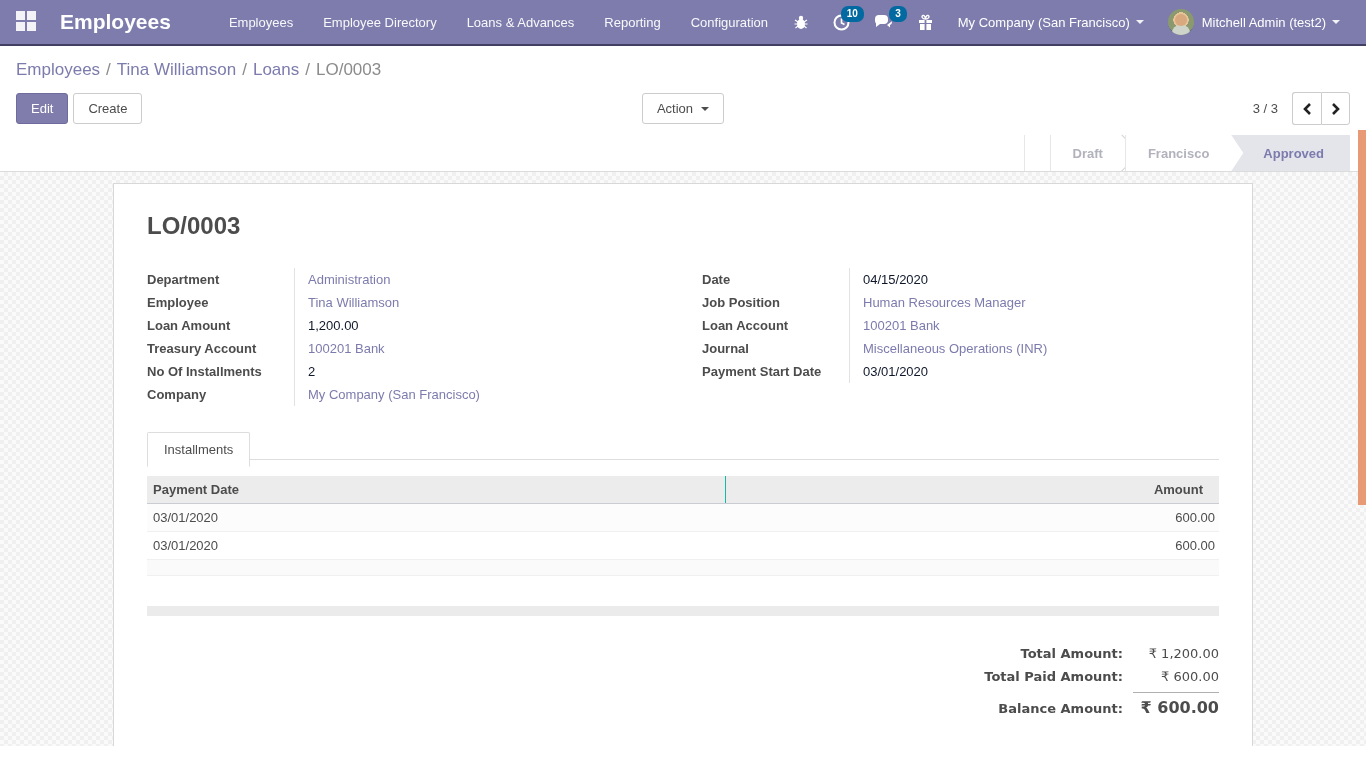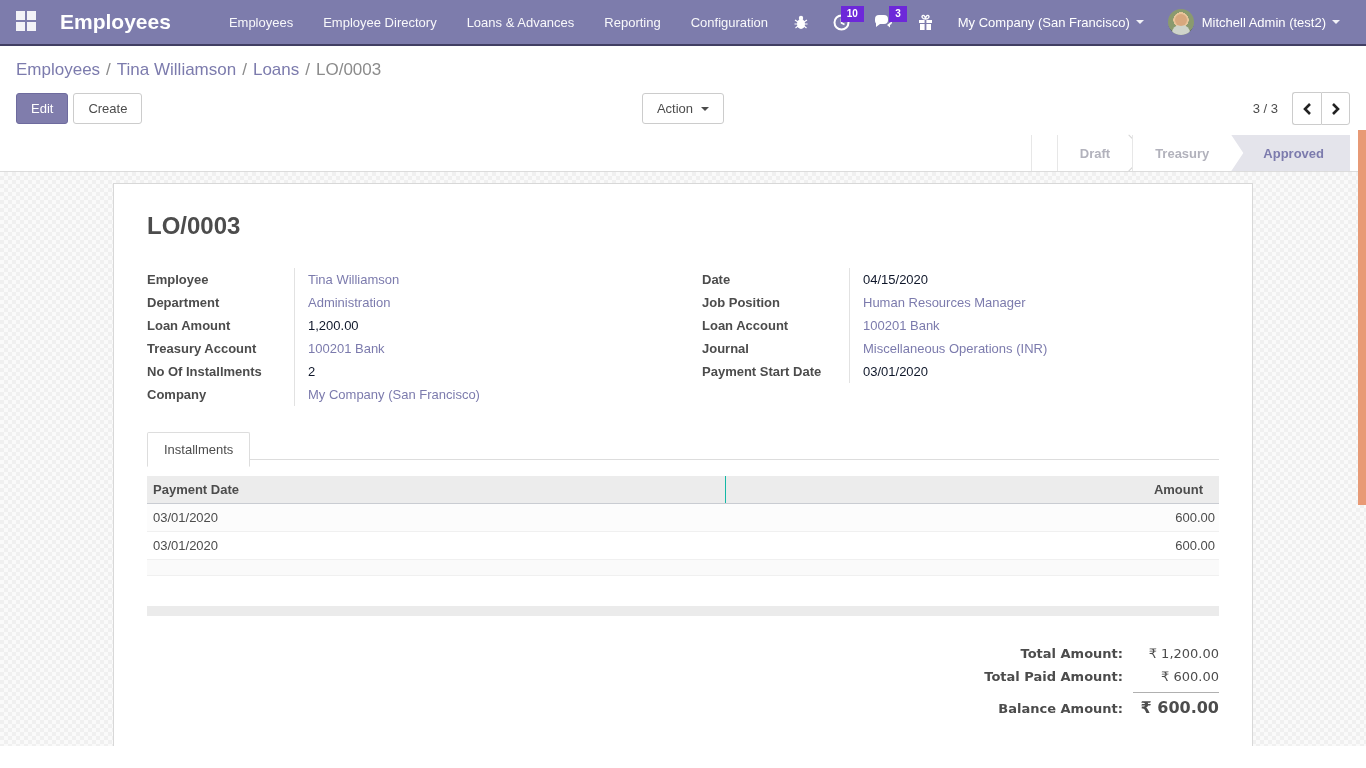--- a/index.html
+++ b/index.html
@@ -8,21 +8,21 @@
   
   .navbar { height:46px; background:#7d7cac; border-bottom:2px solid #413f63; display:flex; align-items:center; padding:0 16px; color:#fff; }
   .apps-toggle { width:22px; height:22px; display:grid; grid-template-columns:9px 9px; grid-template-rows:9px 9px; gap:2px; cursor:pointer; margin-right:22px; }
   .apps-toggle span { background:rgba(255,255,255,.9); }
   .brand { font-size:21px; font-weight:bold; color:#fff; margin-right:46px; cursor:pointer; }
   .nav-menu { display:flex; align-items:center; gap:6px; font-size:13px; }
   .nav-menu .menu-item { padding:8px 12px; color:rgba(255,255,255,.95); cursor:pointer; white-space:nowrap; }
   .nav-right { margin-left:auto; display:flex; align-items:center; gap:4px; }
   .systray-icon { position:relative; padding:6px 10px; cursor:pointer; display:flex; align-items:center; }
   .systray-icon svg { display:block; }
-  .badge { position:absolute; top:-2px; right:-4px; background:#6d28d9; color:#fff; font-size:10px; line-height:10px; padding:3px 6px; border-radius:0; font-weight:bold; }
+  .badge { position:absolute; top:-2px; right:-4px; background:#0369a1; color:#fff; font-size:10px; line-height:10px; padding:3px 6px; border-radius:7px; font-weight:bold; }
   .company-switcher,.user-menu { display:flex; align-items:center; font-size:13px; color:#fff; padding:6px 10px; cursor:pointer; white-space:nowrap; }
   .caret { width:0; height:0; border-left:4px solid transparent; border-right:4px solid transparent; border-top:4px solid rgba(255,255,255,.9); margin-left:6px; }
   .avatar { width:26px; height:26px; border-radius:50%; margin-right:8px; overflow:hidden; background:radial-gradient(circle at 50% 42%, #e8c49a 0 38%, #8a9a6e 39% 70%, #5f6f52 71%); position:relative; }
   .avatar::after { content:""; position:absolute; left:7px; top:5px; width:12px; height:12px; border-radius:50%; background:#d8a87e; }
   .avatar::before { content:""; position:absolute; left:4px; top:16px; width:18px; height:12px; border-radius:8px 8px 0 0; background:#cfd4cb; }
 
   
   .control-panel { background:#fff; padding:8px 16px 0 16px; }
   .breadcrumb { font-size:17px; padding:6px 0 4px 0; }
   .breadcrumb a { color:#7c7bad; text-decoration:none; cursor:pointer; }
@@ -178,37 +178,37 @@
             </svg>
         </div>
       </div>
     </div>
   </div>
 </div>
 
 <div class="statusbar">
   <div class="sb-gap"></div>
   <div class="sb-step draft">Draft</div>
-  <div class="sb-step">Treasury</div>
+  <div class="sb-step">Francisco</div>
   <div class="sb-step approved">Approved</div>
 </div>
 
 <div class="main-area">
   <div class="sheet">
     <h1 class="sheet-title">LO/0003</h1>
 
     <div class="field-grid">
       <div class="col">
         <div class="field-row">
+          <div class="field-label">Department</div>
+          <div class="field-value link">Administration</div>
+        </div>
+        <div class="field-row">
           <div class="field-label">Employee</div>
           <div class="field-value link">Tina Williamson</div>
-        </div>
-        <div class="field-row">
-          <div class="field-label">Department</div>
-          <div class="field-value link">Administration</div>
         </div>
         <div class="field-row">
           <div class="field-label">Loan Amount</div>
           <div class="field-value">1,200.00</div>
         </div>
         <div class="field-row">
           <div class="field-label">Treasury Account</div>
           <div class="field-value link">100201 Bank</div>
         </div>
         <div class="field-row">

